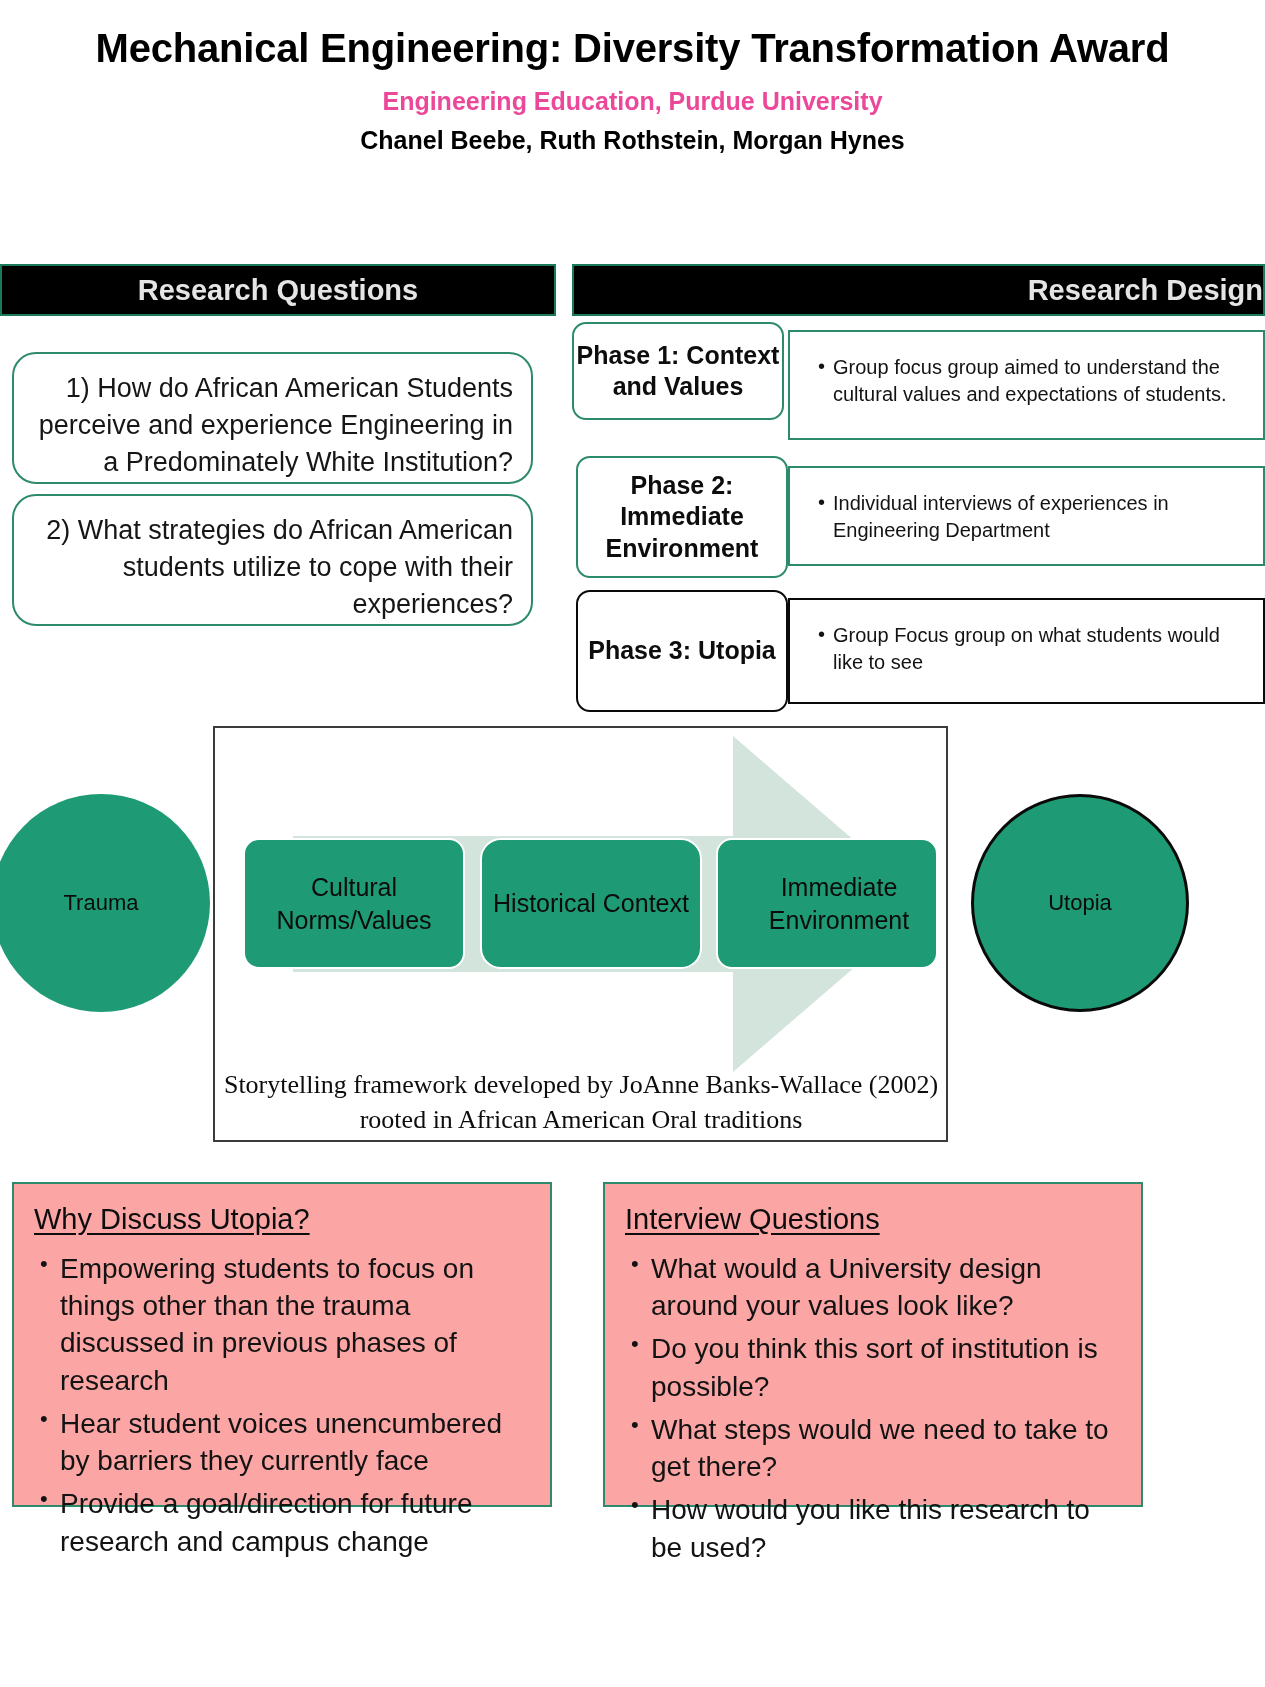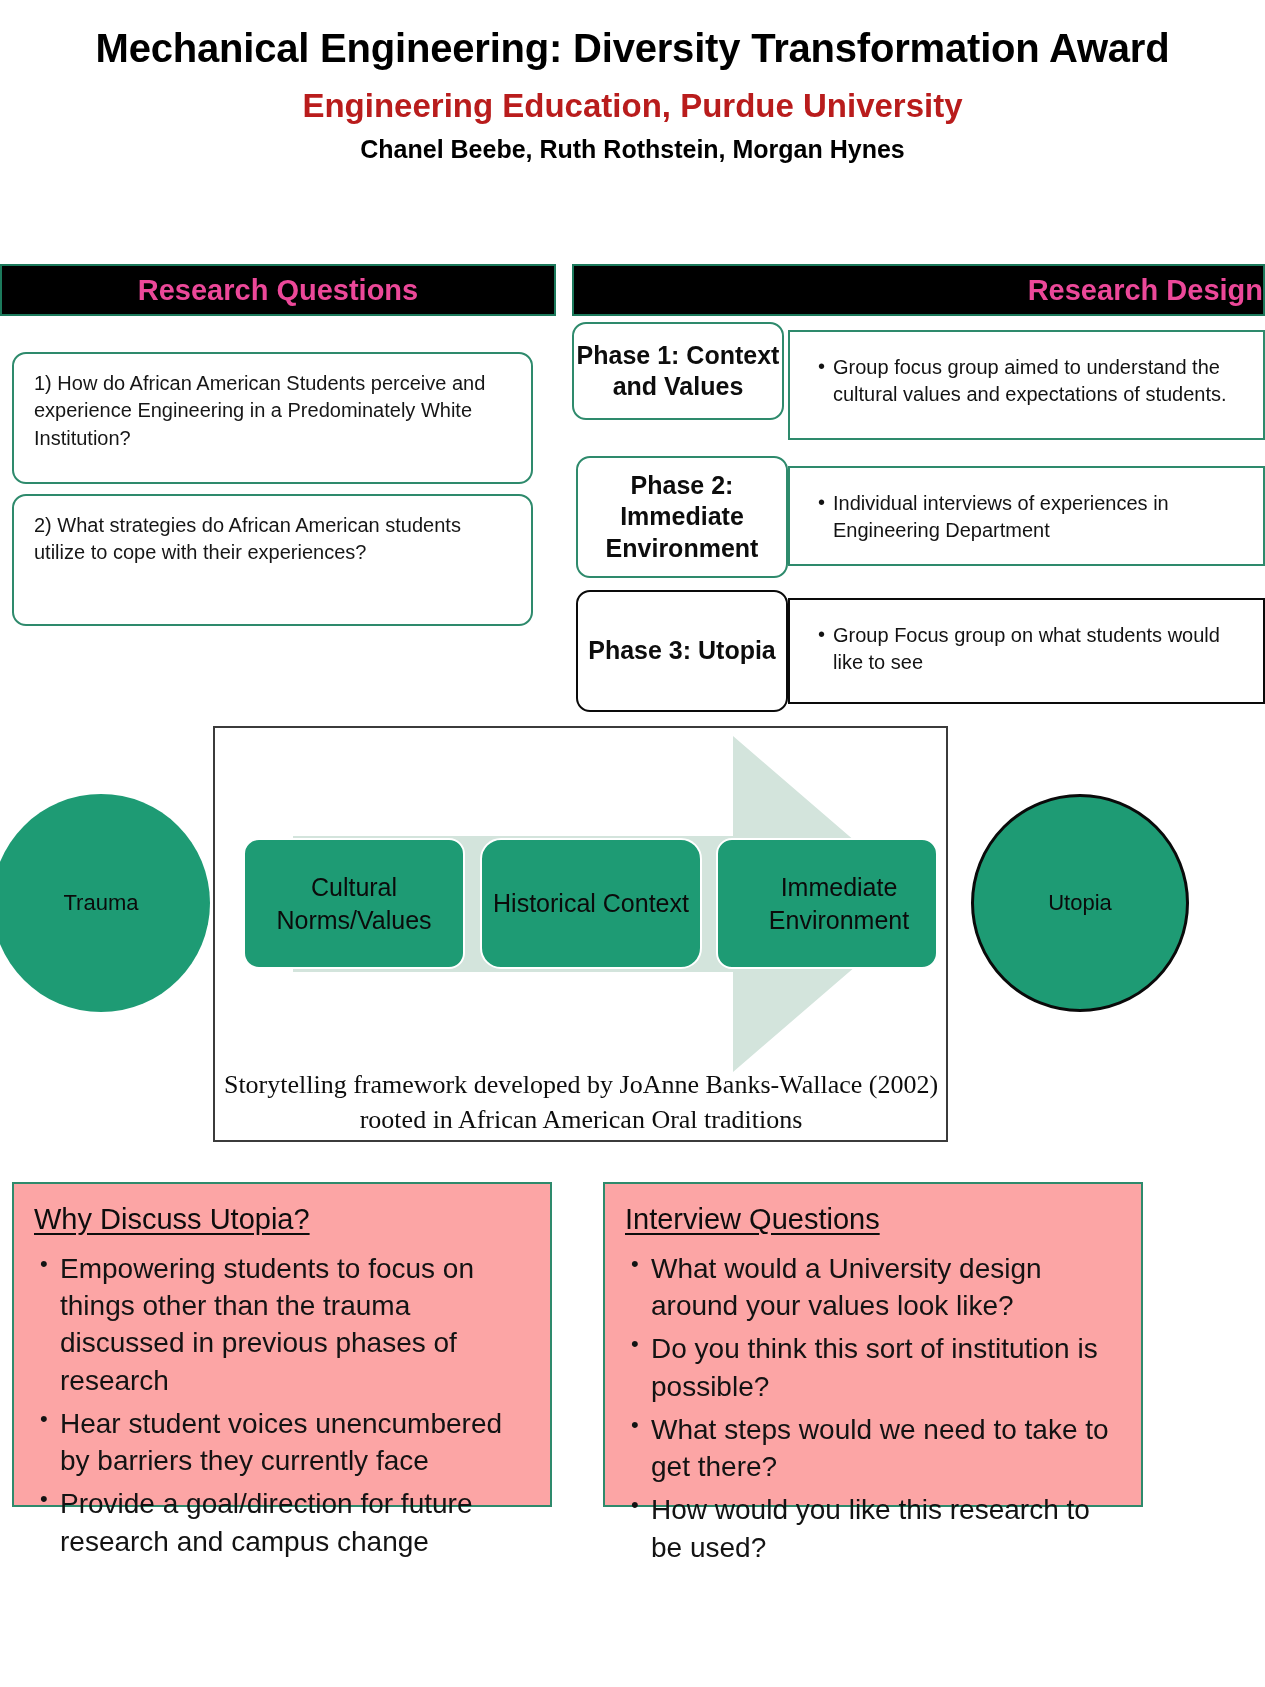--- a/index.html
+++ b/index.html
@@ -29,61 +29,62 @@
     letter-spacing: -0.2px;
   }
   #poster-subtitle {
     font-size: 31px;
     font-weight: bold;
     color: #2aa376;
     line-height: 1.14;
     margin-top: 6px;
   }
   #poster-affiliation {
-    font-size: 33px;
-    font-weight: bold;
-    color: #b91c1c;
+    font-size: 25px;
+    font-weight: bold;
+    color: #ec4899;
     margin-top: 17px;
     line-height: 1.1;
   }
   #poster-authors {
     font-size: 25px;
     font-weight: bold;
     color: #000000;
     margin-top: 12px;
     line-height: 1.1;
   }
 
   
   .section-header {
     position: absolute;
     background: #000000;
     border: 2px solid #1c7a5c;
-    color: #ec4899;
+    color: #e5e5e5;
     font-size: 29px;
     font-weight: bold;
     display: flex;
     align-items: center;
     justify-content: center;
     box-sizing: border-box;
   }
   #rq-header { left: 0px;   top: 264px; width: 556px; height: 52px; }
   #rd-header { left: 572px; top: 264px; width: 693px; height: 52px; justify-content: flex-end; }
 
   
   .rq-card {
     position: absolute;
     border: 2px solid #2e8a6c;
-    border-radius: 14px;
-    background: #ffffff;
-    box-sizing: border-box;
-    font-size: 20px;
+    border-radius: 24px;
+    background: #ffffff;
+    box-sizing: border-box;
+    font-size: 27px;
     color: #161616;
     line-height: 1.37;
     padding: 16px 18px 14px 20px;
+    text-align: right;
   }
   #rq-card-1 { left: 12px; top: 352px; width: 521px; height: 132px; }
   #rq-card-2 { left: 12px; top: 494px; width: 521px; height: 132px; }
 
   
   .phase-label {
     position: absolute;
     border-radius: 14px;
     background: #ffffff;
     box-sizing: border-box;

